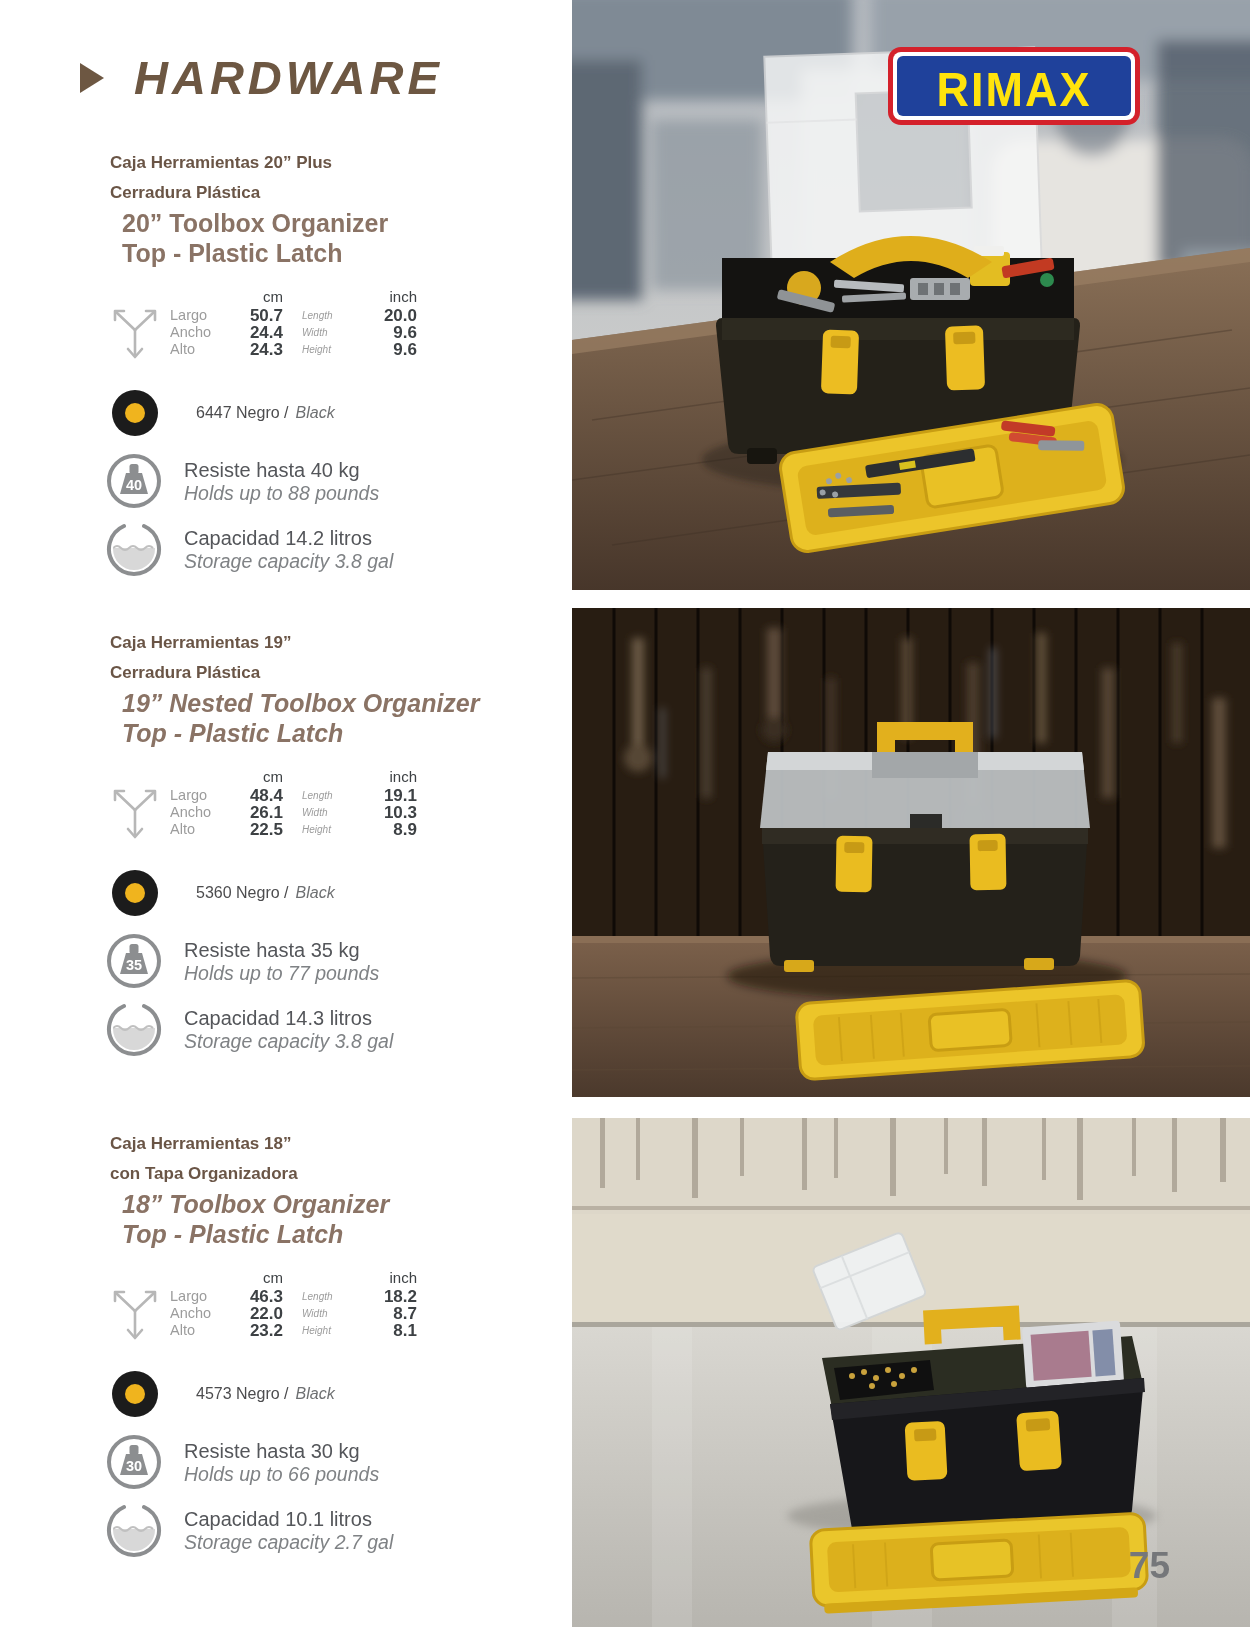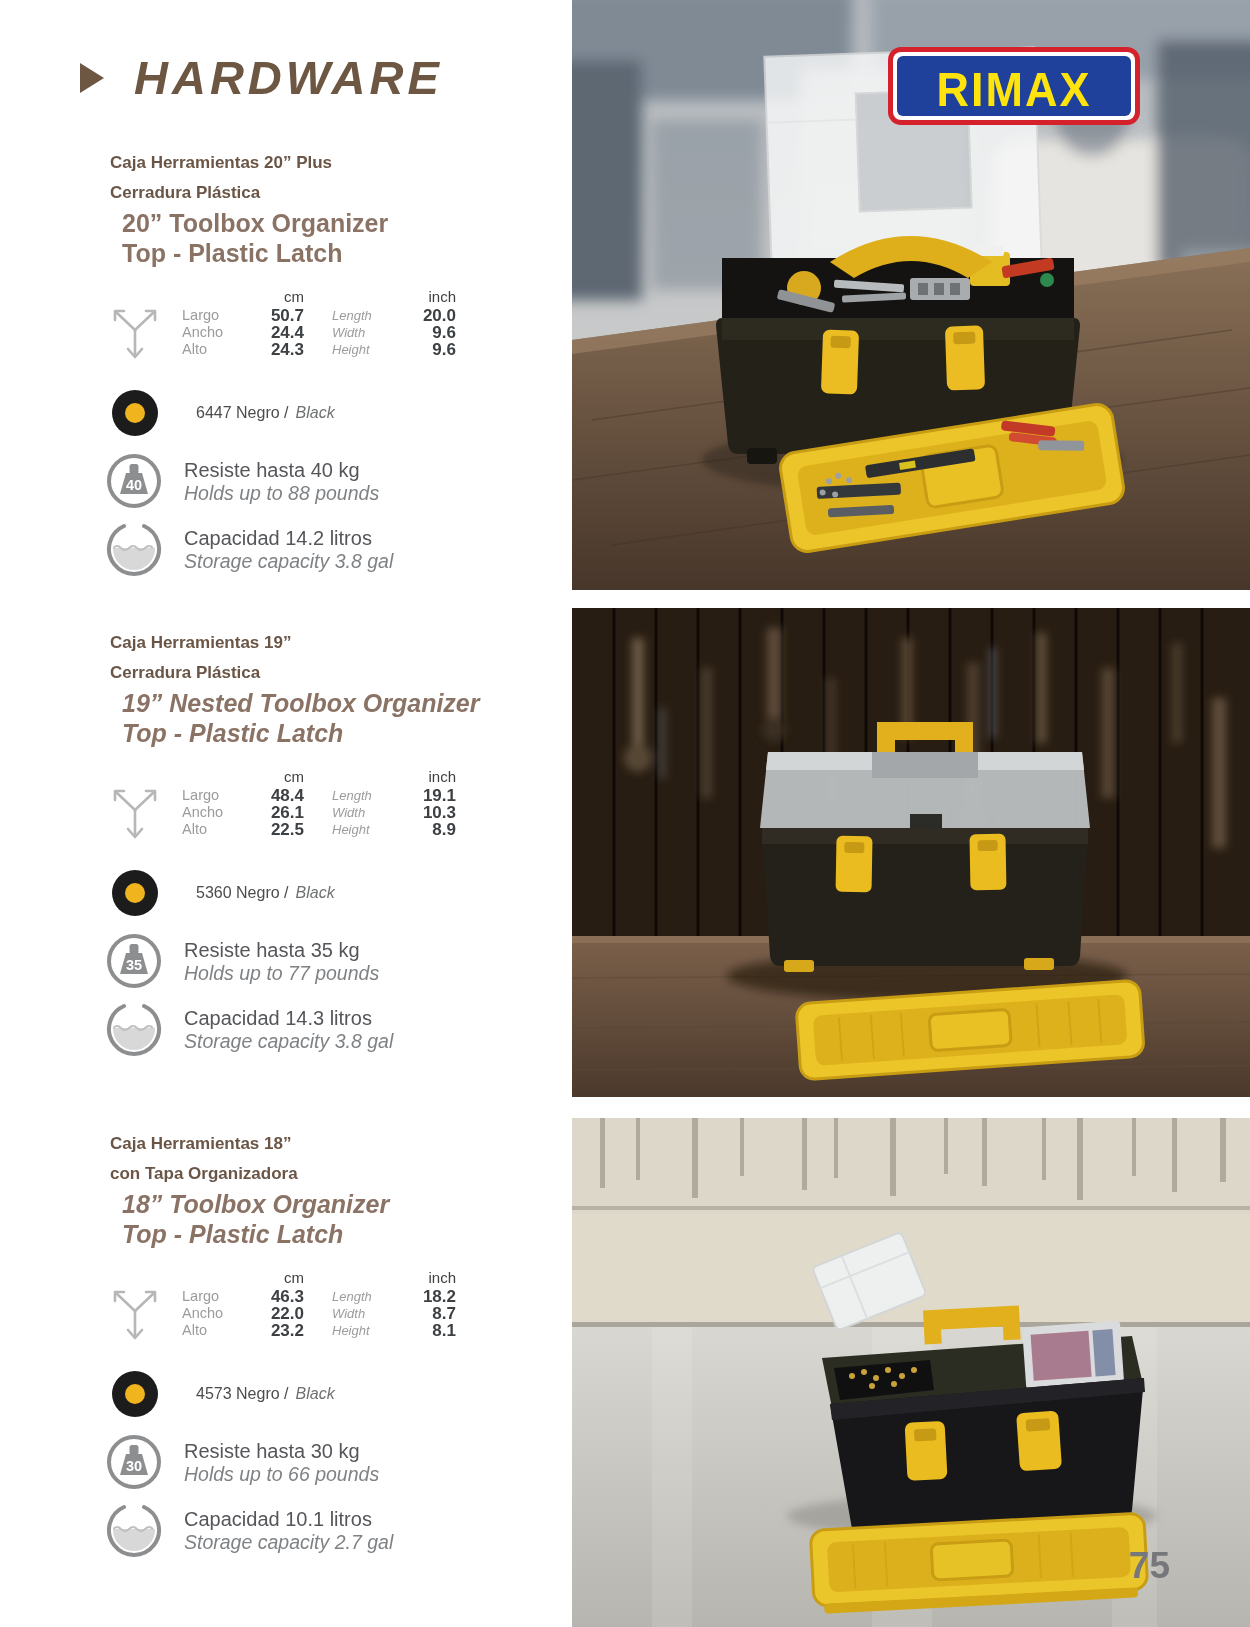--- a/index.html
+++ b/index.html
@@ -16,25 +16,25 @@
   .product{position:absolute;left:104px;width:440px;}
   #p1{top:148px}
   #p2{top:628px}
   #p3{top:1129px}
   .t-es{font-size:17px;font-weight:bold;color:#6a5546;line-height:30px;margin-left:6px;}
   .t-en{font-size:25px;font-weight:bold;color:#8a7365;line-height:30px;margin-left:18px;}
   .italic-sub .t-en{font-style:italic;}
 
   .dims{display:flex;align-items:flex-start;margin-top:20px;}
   .dim-icon{width:64px;flex:0 0 64px;padding-top:6px;}
-  .dim-grid{display:grid;grid-template-columns:56px 54px 78px 50px;column-gap:12px;margin-left:14px;}
+  .dim-grid{display:grid;grid-template-columns:56px 54px 78px 50px;column-gap:3px;margin-left:2px;}
   .dim-grid span{line-height:17px;}
   .dg-h{font-size:15px;color:#3d4144;text-align:right;margin-bottom:2px;}
   .dg-l{font-size:14.5px;color:#9c9c9c;}
-  .dg-le{font-size:13px;color:#9c9c9c;font-style:italic;padding-left:16px;}
+  .dg-le{font-size:10px;color:#9c9c9c;font-style:italic;padding-left:16px;}
   .dg-v{font-size:17px;font-weight:bold;color:#3d4144;text-align:right;}
 
   .row{display:flex;align-items:center;}
   .color-row{margin-top:24px;}
   .swatch{width:46px;height:46px;border-radius:50%;background:#1c1c1c;position:relative;margin-left:8px;flex:0 0 46px;}
   .swatch::after{content:"";position:absolute;inset:13px;border-radius:50%;background:#f0b41e;}
   .color-text{margin-left:38px;font-size:16px;color:#4c4c4e;}
   .color-en{font-style:italic;color:#6e7072;margin-left:7px;}
 
   .weight-row{margin-top:16px;}

